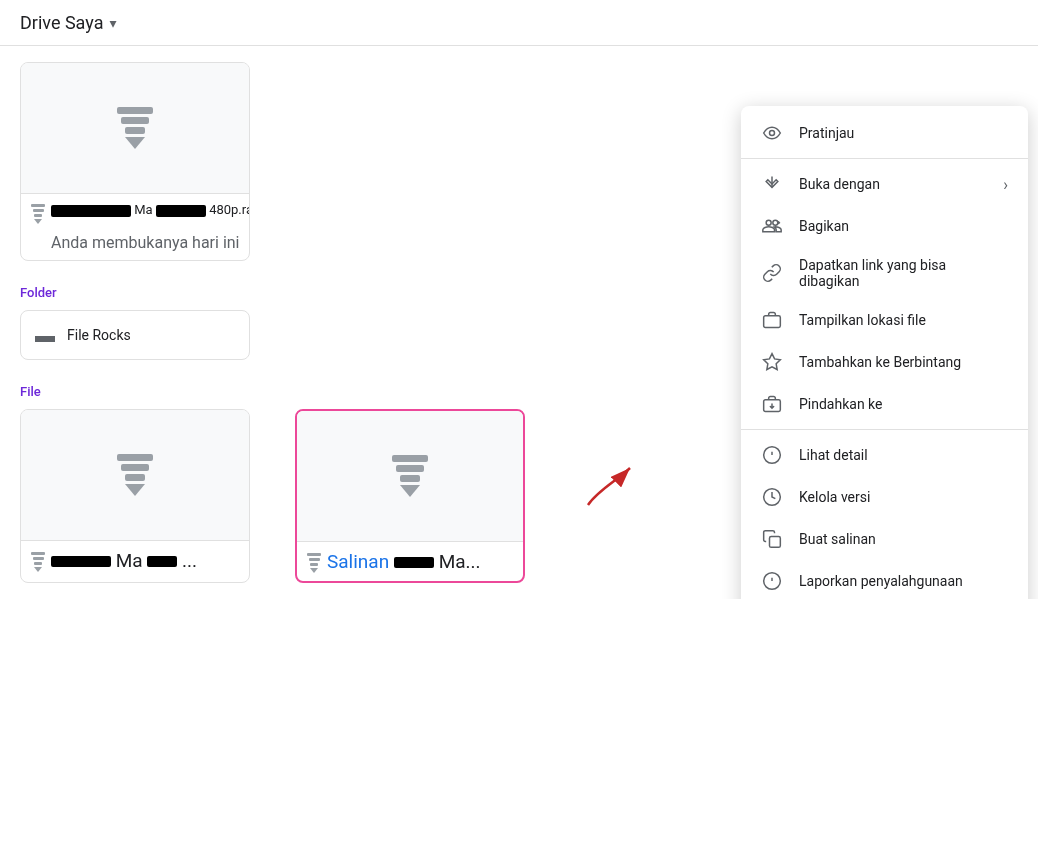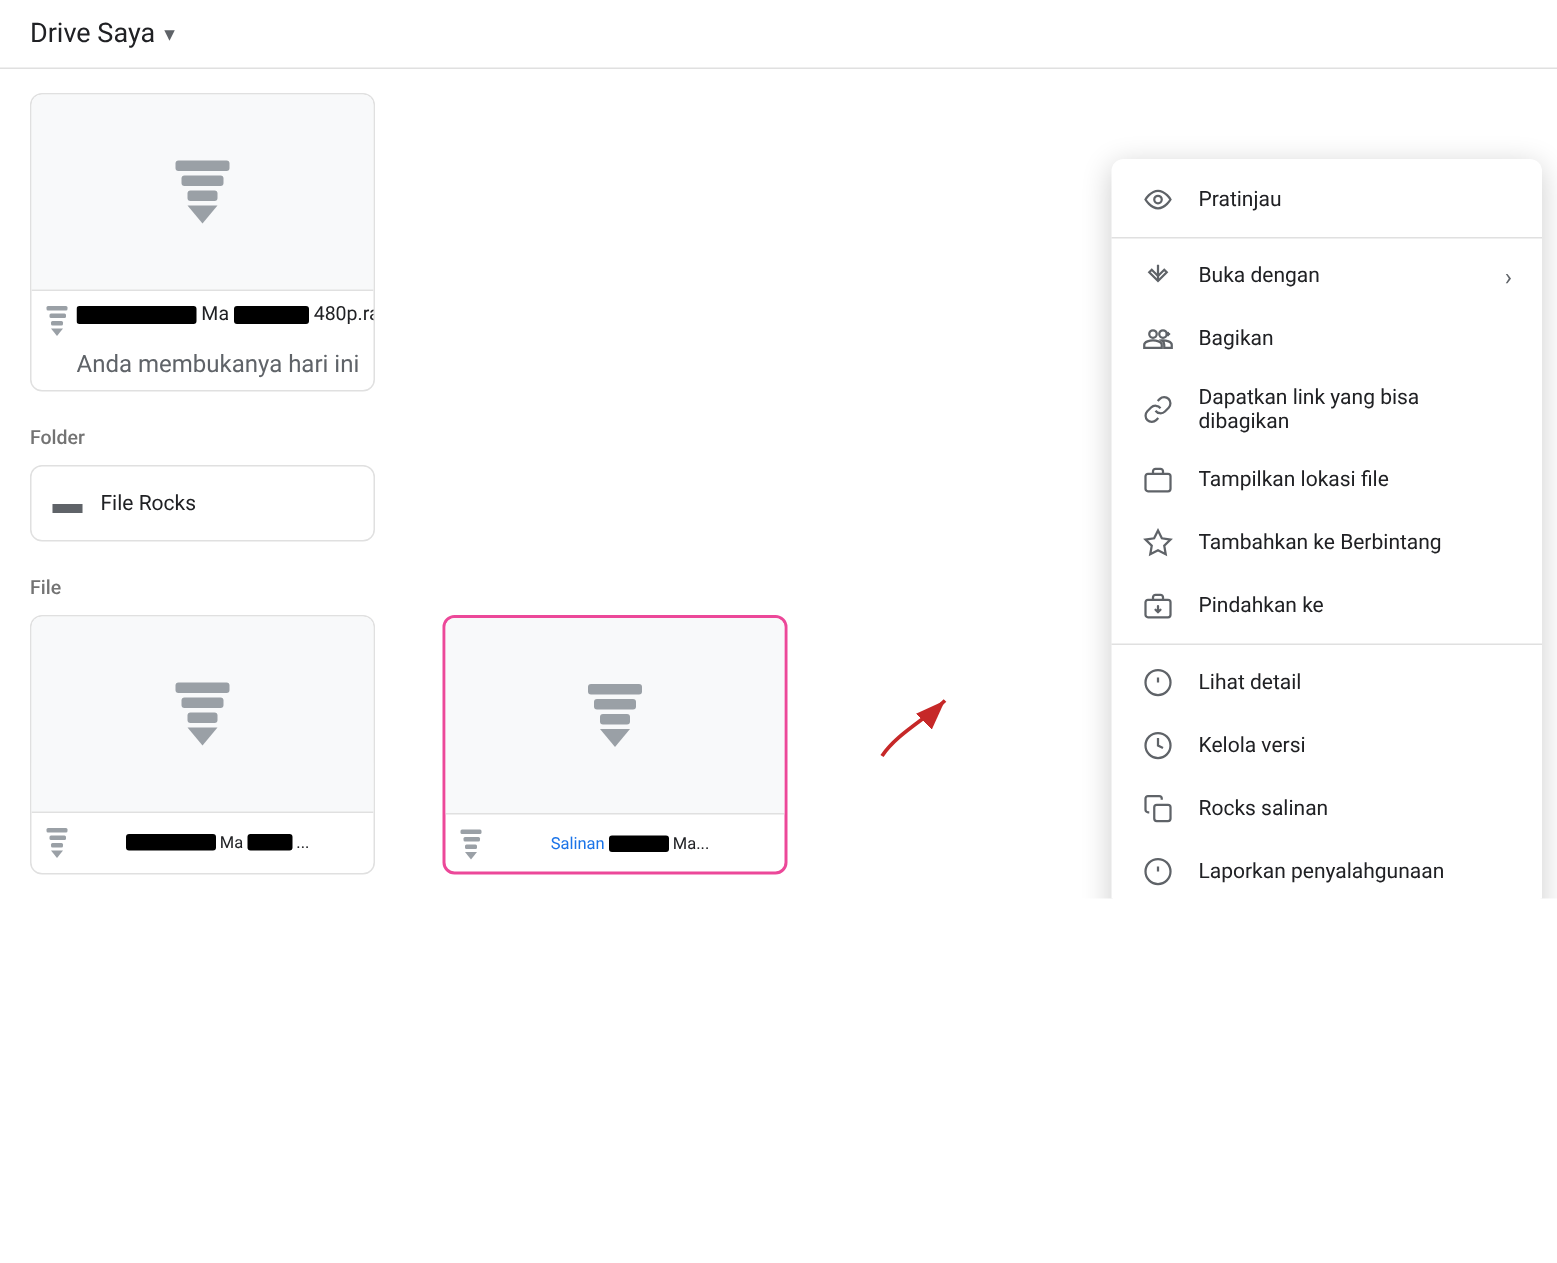--- a/index.html
+++ b/index.html
@@ -121,21 +121,21 @@
     }
     .recent-label {
       font-size: 16px;
       color: #5f6368;
       margin-top: 16px;
     }
 
     
     .section-label {
       font-size: 13px;
-      color: #737373;
+      color: #6d28d9;
       margin-bottom: 10px;
       font-weight: 500;
     }
     .folder-item {
       border: 1px solid #e0e0e0;
       border-radius: 8px;
       width: 230px;
       padding: 12px 14px;
       display: flex;
       align-items: center;
@@ -174,27 +174,26 @@
       justify-content: center;
     }
     .file-card-info {
       padding: 8px 10px;
       border-top: 1px solid #e0e0e0;
       display: flex;
       align-items: center;
       gap: 6px;
     }
     .file-card-info .file-label {
-      font-size: 11px;
+      font-size: 19px;
       color: #202124;
       overflow: hidden;
       text-overflow: ellipsis;
       white-space: nowrap;
       flex: 1;
-      text-align: center;
     }
     .file-label .salinan-text {
       color: #1a73e8;
     }
 
     
     .context-menu {
       position: absolute;
       top: 60px;
       right: 10px;
@@ -441,21 +440,21 @@
         </span>
         <span class="menu-text">Kelola versi</span>
       </div>
       <div class="menu-item">
         <span class="menu-icon">
           <svg width="20" height="20" viewBox="0 0 24 24" fill="none" stroke="#5f6368" stroke-width="1.8">
             <rect x="9" y="9" width="13" height="13" rx="2"></rect>
             <path d="M5 15H4a2 2 0 0 1-2-2V4a2 2 0 0 1 2-2h9a2 2 0 0 1 2 2v1"></path>
           </svg>
         </span>
-        <span class="menu-text">Rocks salinan</span>
+        <span class="menu-text">Buat salinan</span>
       </div>
       <div class="menu-item">
         <span class="menu-icon">
           <svg width="20" height="20" viewBox="0 0 24 24" fill="none" stroke="#5f6368" stroke-width="1.8">
             <circle cx="12" cy="12" r="10"></circle>
             <line x1="12" y1="8" x2="12" y2="12"></line>
             <line x1="12" y1="16" x2="12.01" y2="16" stroke-width="2.5"></line>
           </svg>
         </span>
         <span class="menu-text">Laporkan penyalahgunaan</span>

